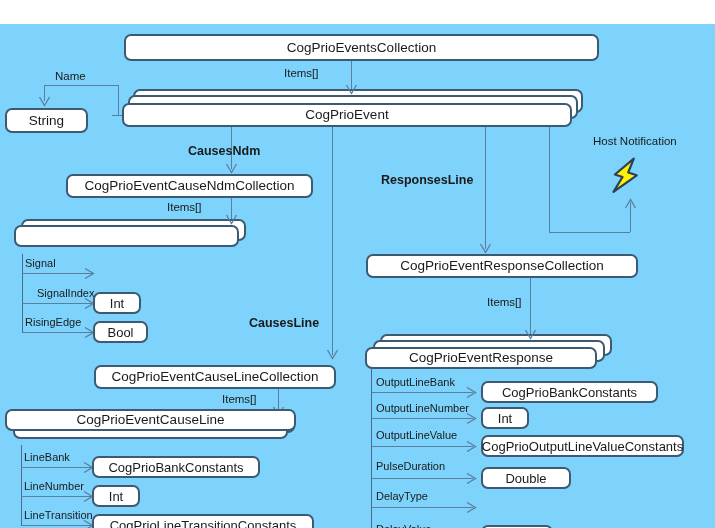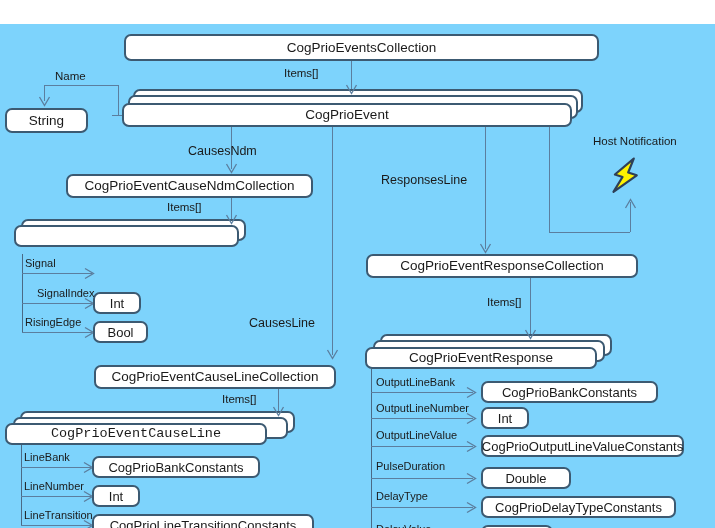--- a/index.html
+++ b/index.html
@@ -59,21 +59,21 @@
   .arrow-down svg,.arrow-up svg,.arrow-right svg{display:block;overflow:visible;}
   
   .lbl{
     position:absolute;
     font-size:11.5px;
     color:#1a1a1a;
     white-space:nowrap;
     line-height:1;
     z-index:6;
   }
-  .lbl.bold{font-weight:normal;font-size:12.5px;}
+  .lbl.bold{font-weight:bold;font-size:12.5px;}
   .lbl.assoc{font-size:11px;}
   
   .bolt{position:absolute;z-index:6;}
 </style>
 </head>
 <body>
 
 <div id="canvas">
 
   <div class="box" style="left:124px;top:10px;width:475px;height:27px;">CogPrioEventsCollection</div>
@@ -165,21 +165,21 @@
   <div class="ln v" style="left:278px;top:365px;width:1px;height:22px;"></div>
   <div class="arrow-down" style="left:272px;top:382px;">
     <svg width="13" height="11" viewBox="0 0 13 11">
       <path d="M1.5 1 L6.5 9.5 L11.5 1" fill="none" stroke="#5B7E9E" stroke-width="1.3"></path>
     </svg>
   </div>
   <div class="lbl" style="left:222px;top:370px;">Items[]</div>
 
   <div class="ghost g2" style="left:20px;top:387px;width:275px;height:22px;"></div>
   <div class="ghost" style="left:13px;top:393px;width:275px;height:22px;"></div>
-  <div class="box" style="left:5px;top:399px;width:262px;height:22px;font-family:Liberation Mono, monospace;">CogPrioEventCauseLine</div>
+  <div class="box" style="left:5px;top:385px;width:291px;height:22px;">CogPrioEventCauseLine</div>
 
   <div class="ln v thick" style="left:21px;top:421px;width:1px;height:80px;"></div>
 
   <div class="ln h" style="left:21px;top:443px;width:70px;height:1px;"></div>
   <div class="arrow-right" style="left:83px;top:437px;">
     <svg width="11" height="13" viewBox="0 0 11 13">
       <path d="M1 1.5 L9.5 6.5 L1 11.5" fill="none" stroke="#5B7E9E" stroke-width="1.3"></path>
     </svg>
   </div>
   <div class="lbl assoc" style="left:24px;top:428px;">LineBank</div>
@@ -280,21 +280,20 @@
   <div class="lbl assoc" style="left:376px;top:437px;">PulseDuration</div>
   <div class="box small" style="left:481px;top:443px;width:90px;height:22px;">Double</div>
 
   <div class="ln h" style="left:371px;top:483px;width:102px;height:1px;"></div>
   <div class="arrow-right" style="left:466px;top:477px;">
     <svg width="11" height="13" viewBox="0 0 11 13">
       <path d="M1 1.5 L9.5 6.5 L1 11.5" fill="none" stroke="#5B7E9E" stroke-width="1.3"></path>
     </svg>
   </div>
   <div class="lbl assoc" style="left:376px;top:467px;">DelayType</div>
-  <div class="box small" style="left:481px;top:472px;width:195px;height:22px;">CogPrioDelayTypeConstants</div>
 
   <div class="ln h" style="left:371px;top:512px;width:102px;height:1px;"></div>
   <div class="arrow-right" style="left:466px;top:506px;">
     <svg width="11" height="13" viewBox="0 0 11 13">
       <path d="M1 1.5 L9.5 6.5 L1 11.5" fill="none" stroke="#5B7E9E" stroke-width="1.3"></path>
     </svg>
   </div>
   <div class="lbl assoc" style="left:376px;top:500px;">DelayValue</div>
   <div class="box small" style="left:481px;top:501px;width:72px;height:22px;">Double</div>
 

